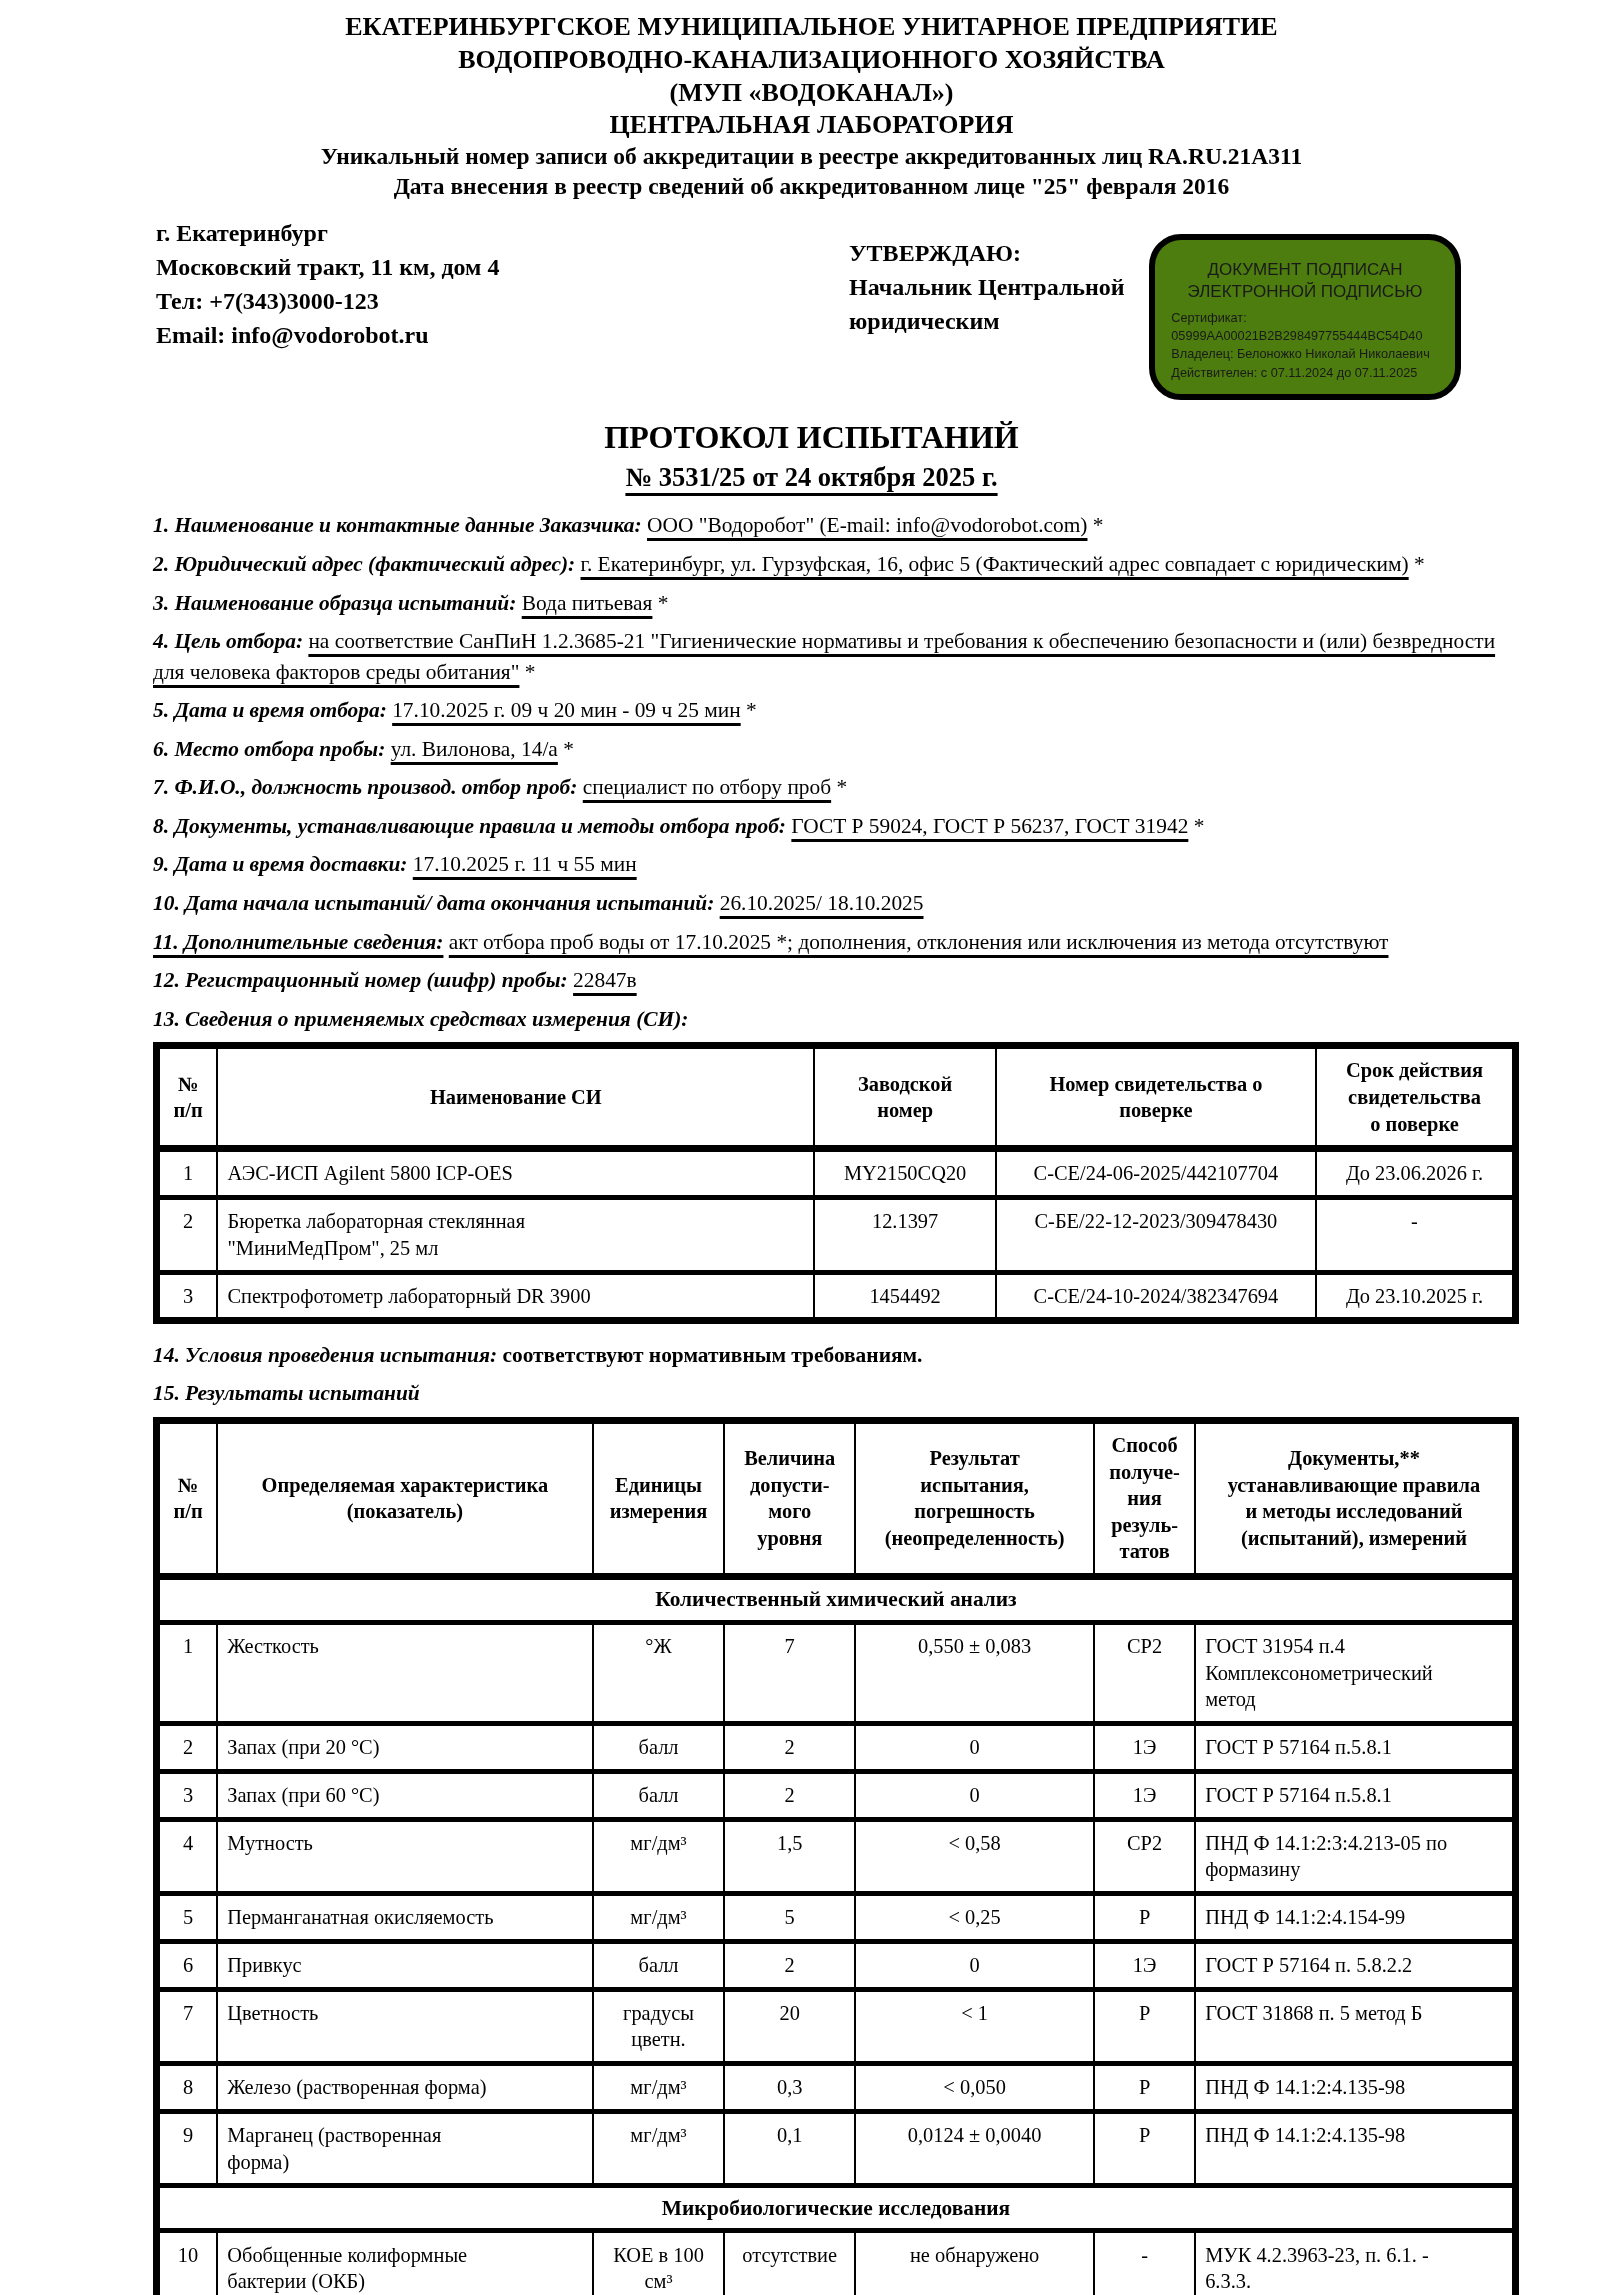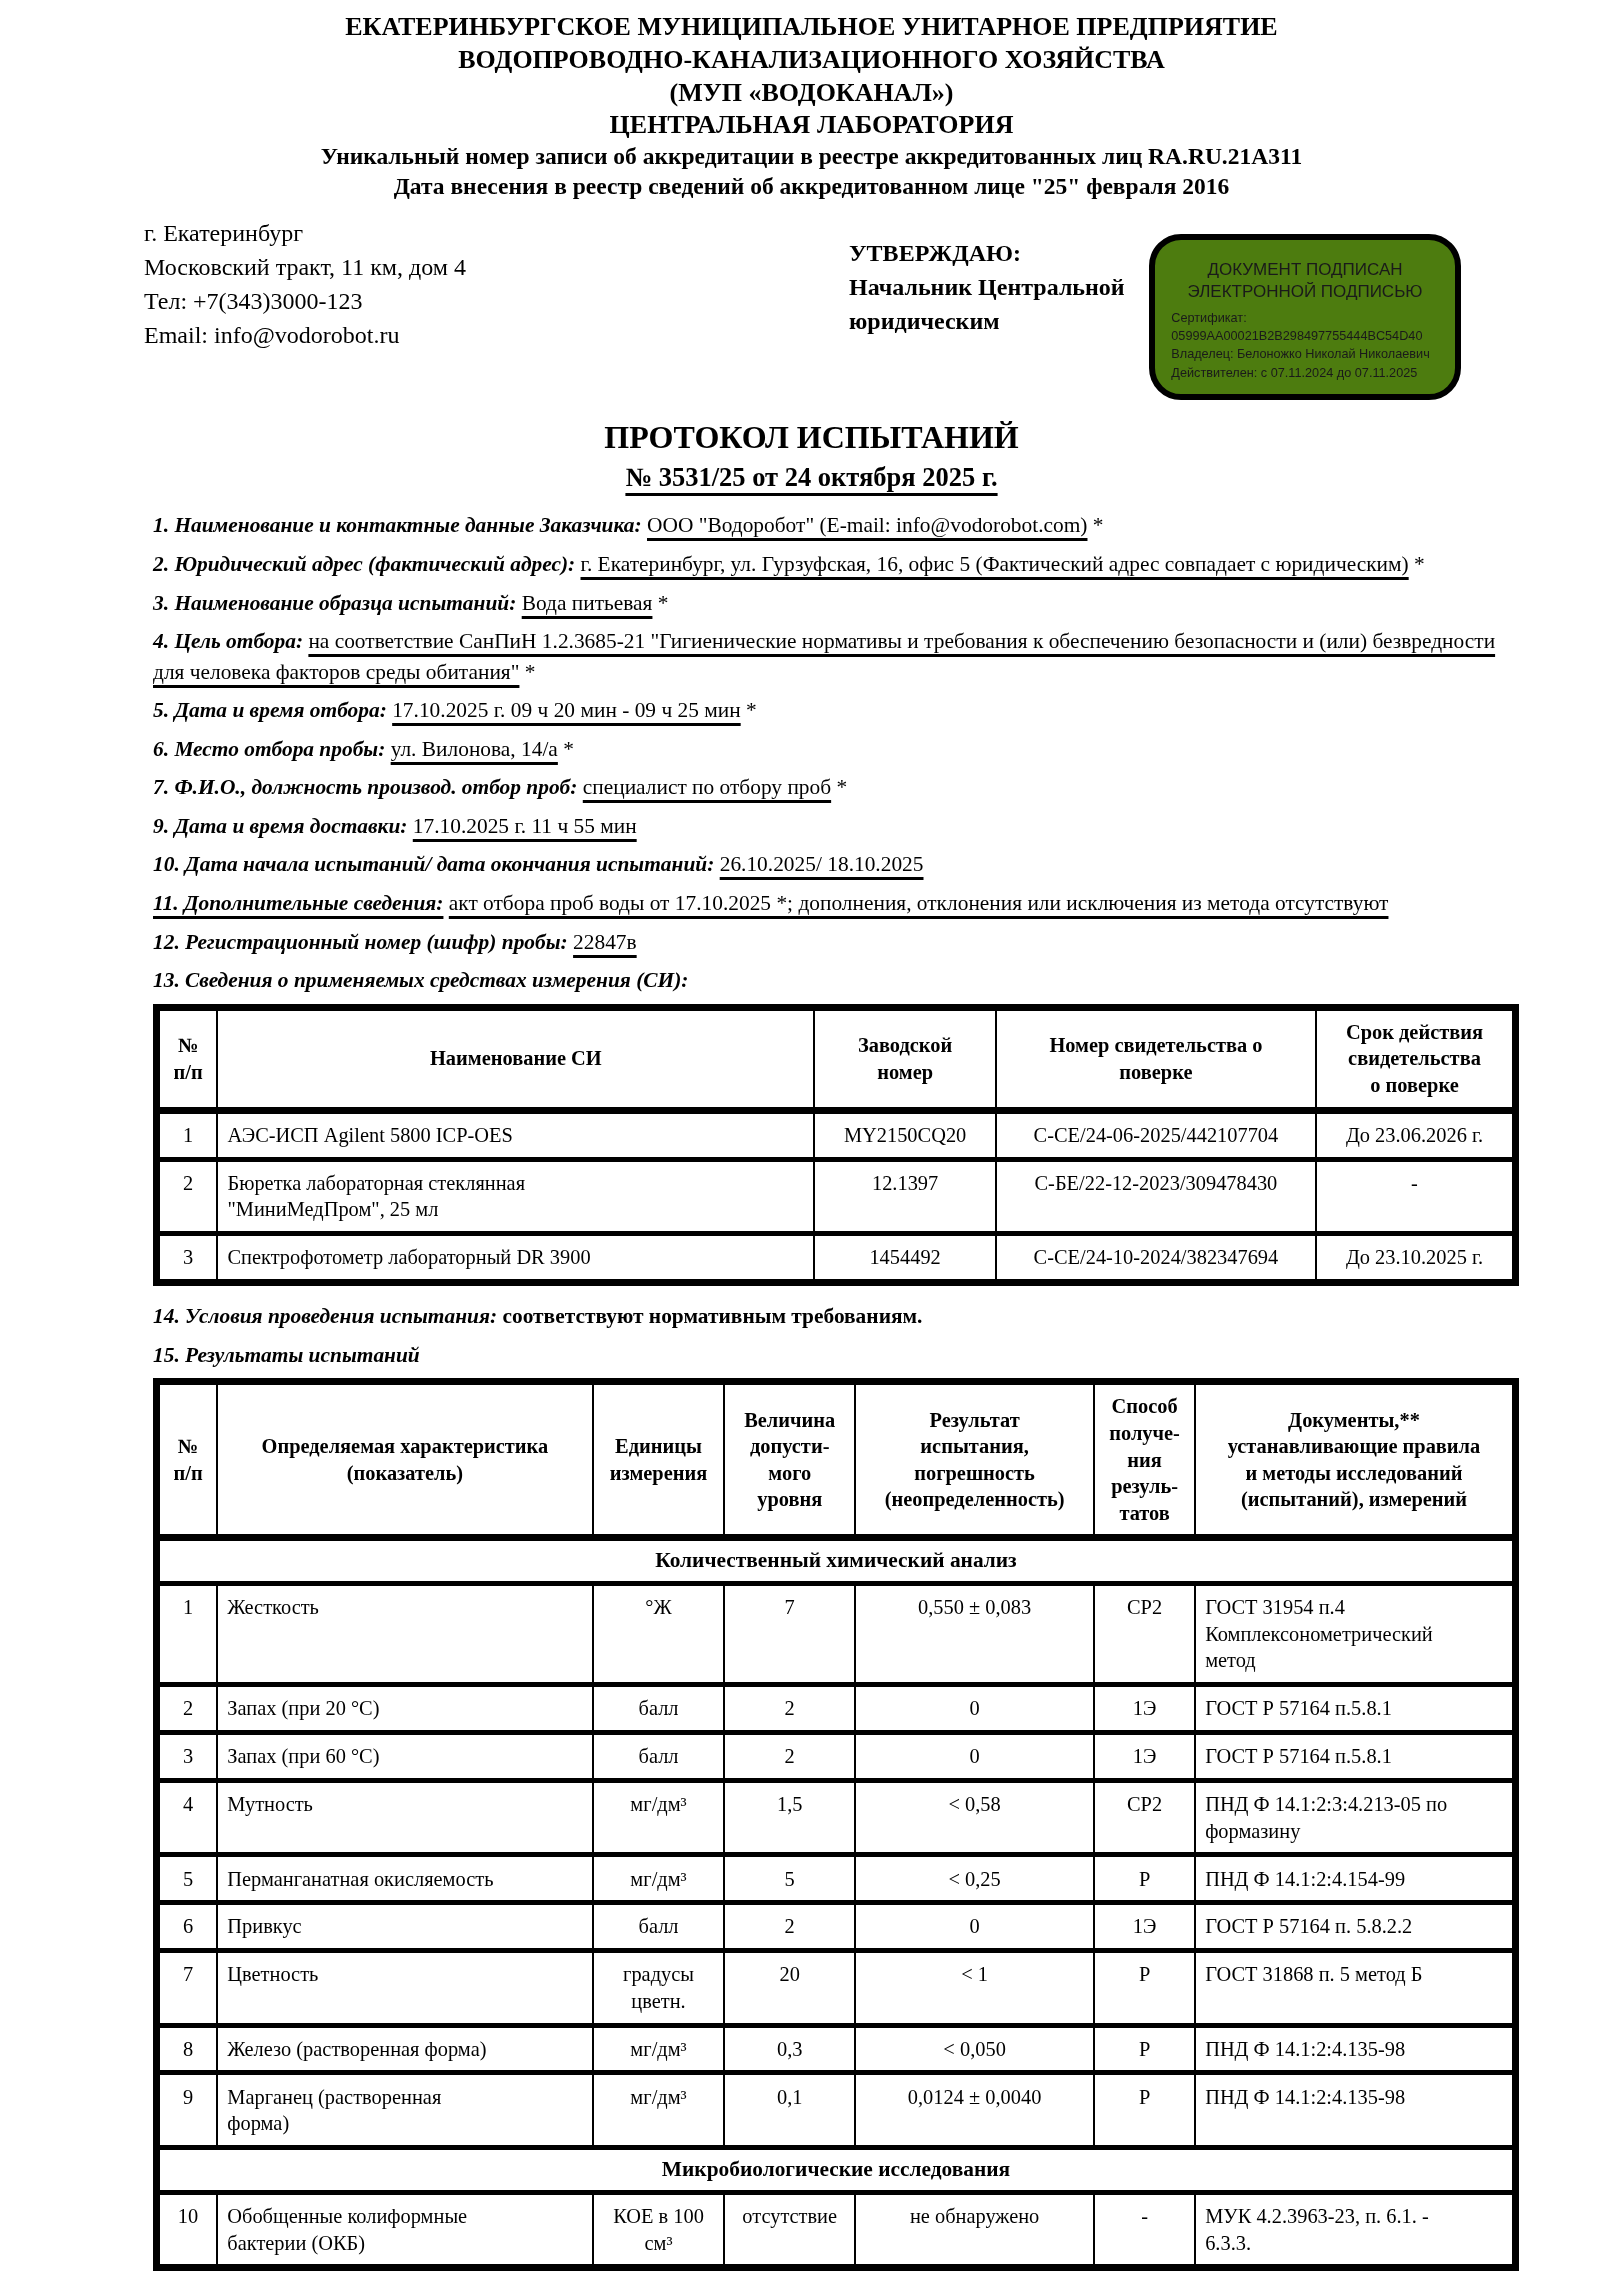--- a/index.html
+++ b/index.html
@@ -7,21 +7,21 @@
     width:1623px;height:2295px;overflow:hidden;position:relative;
     font-family:"Liberation Serif", serif;color:#000;
   }
   .page{width:1623px;}
   
   .org{ text-align:center; padding-top:12.2px; }
   .org-line{ font-weight:bold; font-size:26px; line-height:1.16; margin-bottom:2.5px; }
   .org-line.small{ font-size:23.5px; }
   
   .approval-row{ position:relative; height:205px; margin-top:12.2px; }
-  .contacts{ position:absolute; left:144px; top:4.1px; font-size:24px; font-weight:normal; line-height:1.42; }
+  .contacts{ position:absolute; left:156px; top:4.1px; font-size:24px; font-weight:bold; line-height:1.42; }
   .approve{ position:absolute; left:849px; top:24px; font-size:24px; font-weight:bold; line-height:1.42; }
   .stamp{
     position:absolute; left:1149px; top:22.4px; width:312px; height:166px;
     border:6.6px solid #000; border-radius:32px; box-sizing:border-box;
     display:flex; flex-direction:column;
     font-family:"Liberation Sans", sans-serif; color:#1a1a1a; background:#4d7c0f;
   }
   .stamp-title{ margin-top:18.4px; text-align:center; font-size:17px; line-height:1.28; }
   .stamp-cert{ margin:auto 0 12.2px 0; padding:0 16.3px; font-size:12.7px; line-height:1.45; text-align:left; }
   
@@ -96,20 +96,21 @@
 
   <div class="content">
 
     <p class="item"><span class="lbl">1. Наименование и контактные данные Заказчика:</span> <span class="u">ООО "Водоробот" (E-mail: info@vodorobot.com)</span><span> *</span></p>
     <p class="item"><span class="lbl">2. Юридический адрес (фактический адрес):</span> <span class="u">г. Екатеринбург, ул. Гурзуфская, 16, офис 5 (Фактический адрес совпадает с юридическим)</span><span> *</span></p>
     <p class="item"><span class="lbl">3. Наименование образца испытаний:</span> <span class="u">Вода питьевая</span><span> *</span></p>
     <p class="item"><span class="lbl">4. Цель отбора:</span> <span class="u">на соответствие СанПиН 1.2.3685-21 "Гигиенические нормативы и требования к обеспечению безопасности и (или) безвредности для человека факторов среды обитания"</span><span> *</span></p>
     <p class="item"><span class="lbl">5. Дата и время отбора:</span> <span class="u">17.10.2025 г. 09 ч 20 мин - 09 ч 25 мин</span><span> *</span></p>
     <p class="item"><span class="lbl">6. Место отбора пробы:</span> <span class="u">ул. Вилонова, 14/а</span><span> *</span></p>
     <p class="item"><span class="lbl">7. Ф.И.О., должность производ. отбор проб:</span> <span class="u">специалист по отбору проб</span><span> *</span></p>
+    <p class="item"><span class="lbl">8. Документы, устанавливающие правила и методы отбора проб:</span> <span class="u">ГОСТ Р 59024, ГОСТ Р 56237, ГОСТ 31942</span><span> *</span></p>
     <p class="item"><span class="lbl">9. Дата  и время доставки:</span> <span class="u">17.10.2025 г. 11 ч 55 мин</span></p>
     <p class="item"><span class="lbl">10. Дата начала испытаний/ дата окончания испытаний:</span> <span class="u">26.10.2025/ 18.10.2025</span></p>
     <p class="item"><span class="lbl u">11. Дополнительные сведения:</span> <span class="u">акт отбора проб воды от 17.10.2025 *; дополнения, отклонения или исключения из метода отсутствуют</span></p>
     <p class="item"><span class="lbl">12. Регистрационный номер (шифр) пробы:</span> <span class="u">22847в</span></p>
     <p class="item"><span class="lbl">13. Сведения о применяемых средствах измерения (СИ):</span></p>
 
     <table class="tbl">
       <colgroup>
           <col style="width:61px">
           <col style="width:602px">

